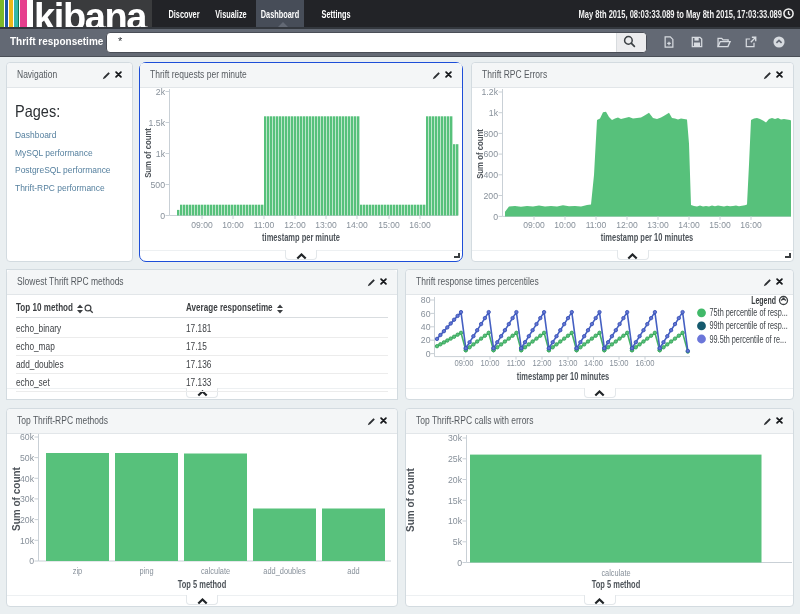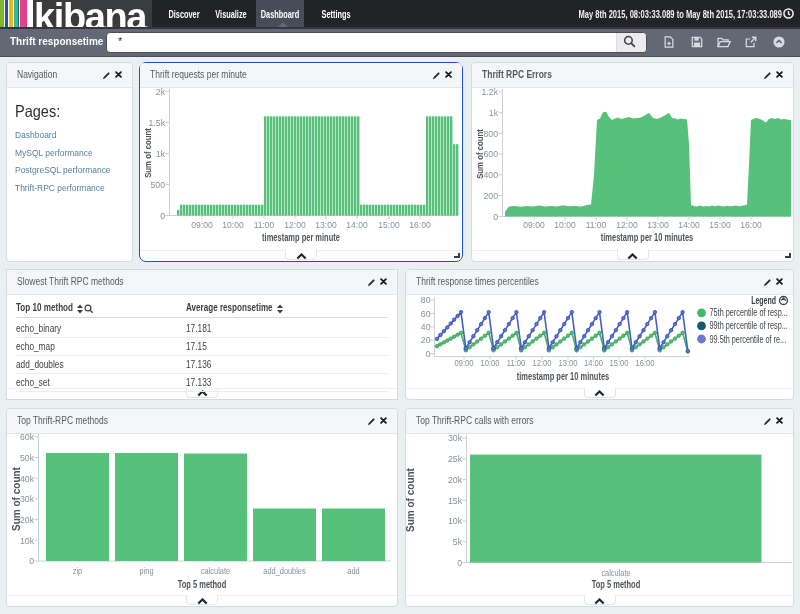--- a/index.html
+++ b/index.html
@@ -201,21 +201,21 @@
     <text transform="translate(233 228) scale(0.9 1)" x="0" y="0" text-anchor="middle" font-size="9.5" fill="#87909a" font-family="Liberation Sans, sans-serif">10:00</text>
     <text transform="translate(264 228) scale(0.9 1)" x="0" y="0" text-anchor="middle" font-size="9.5" fill="#87909a" font-family="Liberation Sans, sans-serif">11:00</text>
     <text transform="translate(295 228) scale(0.9 1)" x="0" y="0" text-anchor="middle" font-size="9.5" fill="#87909a" font-family="Liberation Sans, sans-serif">12:00</text>
     <text transform="translate(326 228) scale(0.9 1)" x="0" y="0" text-anchor="middle" font-size="9.5" fill="#87909a" font-family="Liberation Sans, sans-serif">13:00</text>
     <text transform="translate(357 228) scale(0.9 1)" x="0" y="0" text-anchor="middle" font-size="9.5" fill="#87909a" font-family="Liberation Sans, sans-serif">14:00</text>
     <text transform="translate(389 228) scale(0.9 1)" x="0" y="0" text-anchor="middle" font-size="9.5" fill="#87909a" font-family="Liberation Sans, sans-serif">15:00</text>
     <text transform="translate(420 228) scale(0.9 1)" x="0" y="0" text-anchor="middle" font-size="9.5" fill="#87909a" font-family="Liberation Sans, sans-serif">16:00</text>
     <text transform="translate(301 240.5) scale(0.75 1)" x="0" y="0" text-anchor="middle" font-size="10" font-weight="bold" fill="#4e545a" font-family="Liberation Sans, sans-serif">timestamp per minute</text>
     <text transform="translate(151 153) rotate(-90) scale(0.82 1)" x="0" y="0" text-anchor="middle" font-size="9.5" font-weight="bold" fill="#4e545a" font-family="Liberation Sans, sans-serif">Sum of count</text>
   </svg>
-<div style="position:absolute;left:471px;top:62px;width:321px;height:198px;background:#fff;border:1px solid #d3dbe0;border-radius:4px;font-weight:bold;">
+<div style="position:absolute;left:471px;top:62px;width:321px;height:198px;background:#fff;border:1px solid #d3dbe0;border-radius:4px;">
     <div style="position:absolute;left:0;top:0;right:0;height:24px;background:#f4f6f7;border-bottom:1px solid #e2e6e9;border-radius:4px 4px 0 0;"></div>
     <div style="position:absolute;left:10px;top:0;height:24px;line-height:24px;font-size:10px;color:#565b60;white-space:nowrap;transform:scaleX(0.85);transform-origin:0 50%;">Thrift RPC Errors</div>
   </div>
 <svg style="position:absolute;left:762.5px;top:70.5px" width="9" height="9" viewBox="0 0 9 9">
     <path d="M0.8 8.2 L1.7 5.9 L6.2 1.4 Q6.5 1.1 6.8 1.4 L7.6 2.2 Q7.9 2.5 7.6 2.8 L3.1 7.3 Z" fill="#2c2f33"></path>
   </svg>
 <svg style="position:absolute;left:776.0px;top:71.3px" width="7" height="7" viewBox="0 0 7 7">
     <path d="M1.1 1.1 L5.9 5.9 M5.9 1.1 L1.1 5.9" stroke="#17191c" stroke-width="1.8" stroke-linecap="round"></path>
   </svg>
 <div style="position:absolute;left:472px;top:250px;width:321px;height:1px;background:#edf0f2;"></div>

